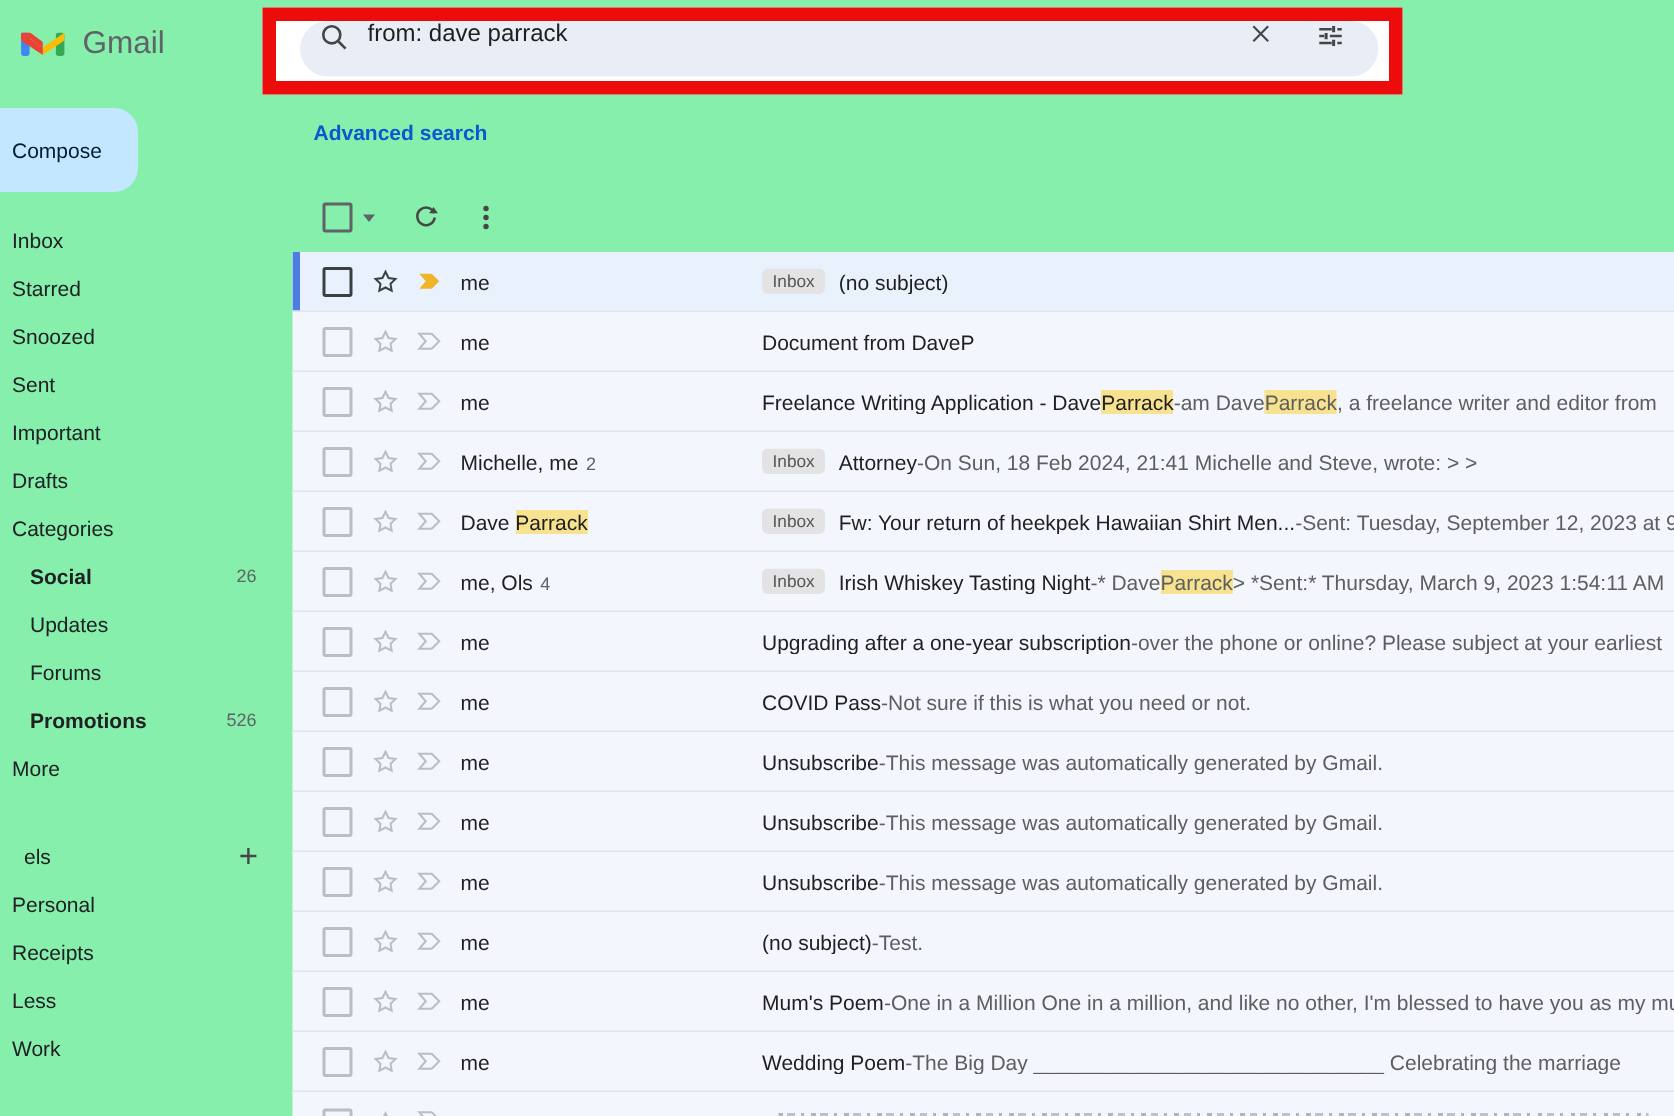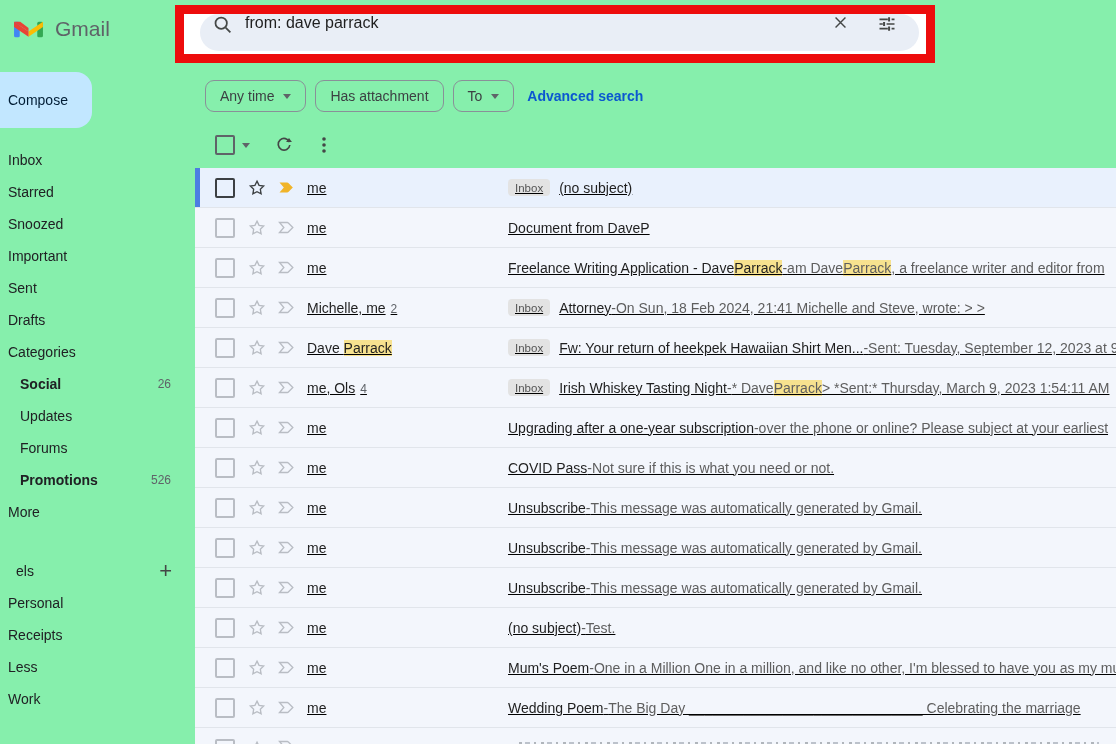--- a/index.html
+++ b/index.html
@@ -40,21 +40,21 @@
   
   .toolbar{position:absolute;left:215px;top:134px;display:flex;align-items:center;height:22px;}
   .tb-cb{width:16px;height:16px;border:2px solid #5f6368;border-radius:2px;}
   .toolbar .tri{margin-left:7px;}
   .toolbar .icon.refresh{margin-left:24px;}
   .toolbar .icon.more{margin-left:21px;}
 
   
   .list{position:absolute;left:195px;top:168px;width:921px;}
   .row{height:40px;box-sizing:border-box;background:#f3f6fc;border-bottom:1px solid #e1e5eb;
-       display:flex;align-items:center;padding-left:20px;position:relative;overflow:hidden;text-decoration:underline;}
+       display:flex;align-items:center;padding-left:20px;position:relative;overflow:hidden;}
   .row.focused{background:#e9f1fd;}
   .row.focused::before{content:"";position:absolute;left:0;top:0;bottom:0;width:5px;background:#4c7de2;}
   .row .cb{flex:none;width:16px;height:16px;border:2px solid #b9bdc4;border-radius:2px;margin-right:12px;}
   .row .star{flex:none;margin-right:10px;color:#b9bdc4;}
   .row .marker{flex:none;margin-right:10px;color:#b9bdc4;}
   .row.focused .cb{border-color:#3c4043;}
   .row.focused .star{color:#3c4043;}
   .row .sender{flex:none;width:180px;margin-right:21px;font-size:14px;color:#1f1f1f;white-space:nowrap;overflow:hidden;}
   .row .sender .cnt{font-size:12px;color:#5f6368;margin-left:5px;}
   .row .content{flex:1;display:flex;align-items:center;white-space:nowrap;overflow:hidden;font-size:14px;}
@@ -117,24 +117,24 @@
         <div class="nav-item">
           <span>Inbox</span>
         </div>
         <div class="nav-item">
           <span>Starred</span>
         </div>
         <div class="nav-item">
           <span>Snoozed</span>
         </div>
         <div class="nav-item">
+          <span>Sent</span>
+        </div>
+        <div class="nav-item">
           <span>Important</span>
-        </div>
-        <div class="nav-item">
-          <span>Sent</span>
         </div>
         <div class="nav-item">
           <span>Drafts</span>
         </div>
         <div class="nav-item">
           <span>Categories</span>
         </div>
         <div class="nav-item indent bold">
           <span>Social</span>
           <span class="count">26</span>
@@ -167,33 +167,20 @@
         <div class="nav-item">
           <span>Less</span>
         </div>
         <div class="nav-item">
           <span>Work</span>
         </div>
       </div>
   </div>
 
   <div class="chips">
-    <span id="chip-slot" style="display: flex; gap: 9px;">
-        <div class="chip">
-          <span>Any time</span>
-          <span class="tri"></span>
-        </div>
-        <div class="chip">
-          <span>Has attachment</span>
-        </div>
-        <div class="chip">
-          <span>To</span>
-          <span class="tri"></span>
-        </div>
-      </span>
     <span class="adv-link">Advanced search</span>
   </div>
 
   <div class="toolbar">
     <span class="tb-cb"></span>
     <span class="tri"></span>
     <span class="icon refresh">
       <svg width="20" height="20" viewBox="0 0 24 24">
         <path d="M18.6 8.6A7 7 0 1 0 19 12" fill="none" stroke="currentColor" stroke-width="2"></path>
         <polygon points="14.5,8.5 21.5,8.5 18,3.5" fill="currentColor"></polygon>

